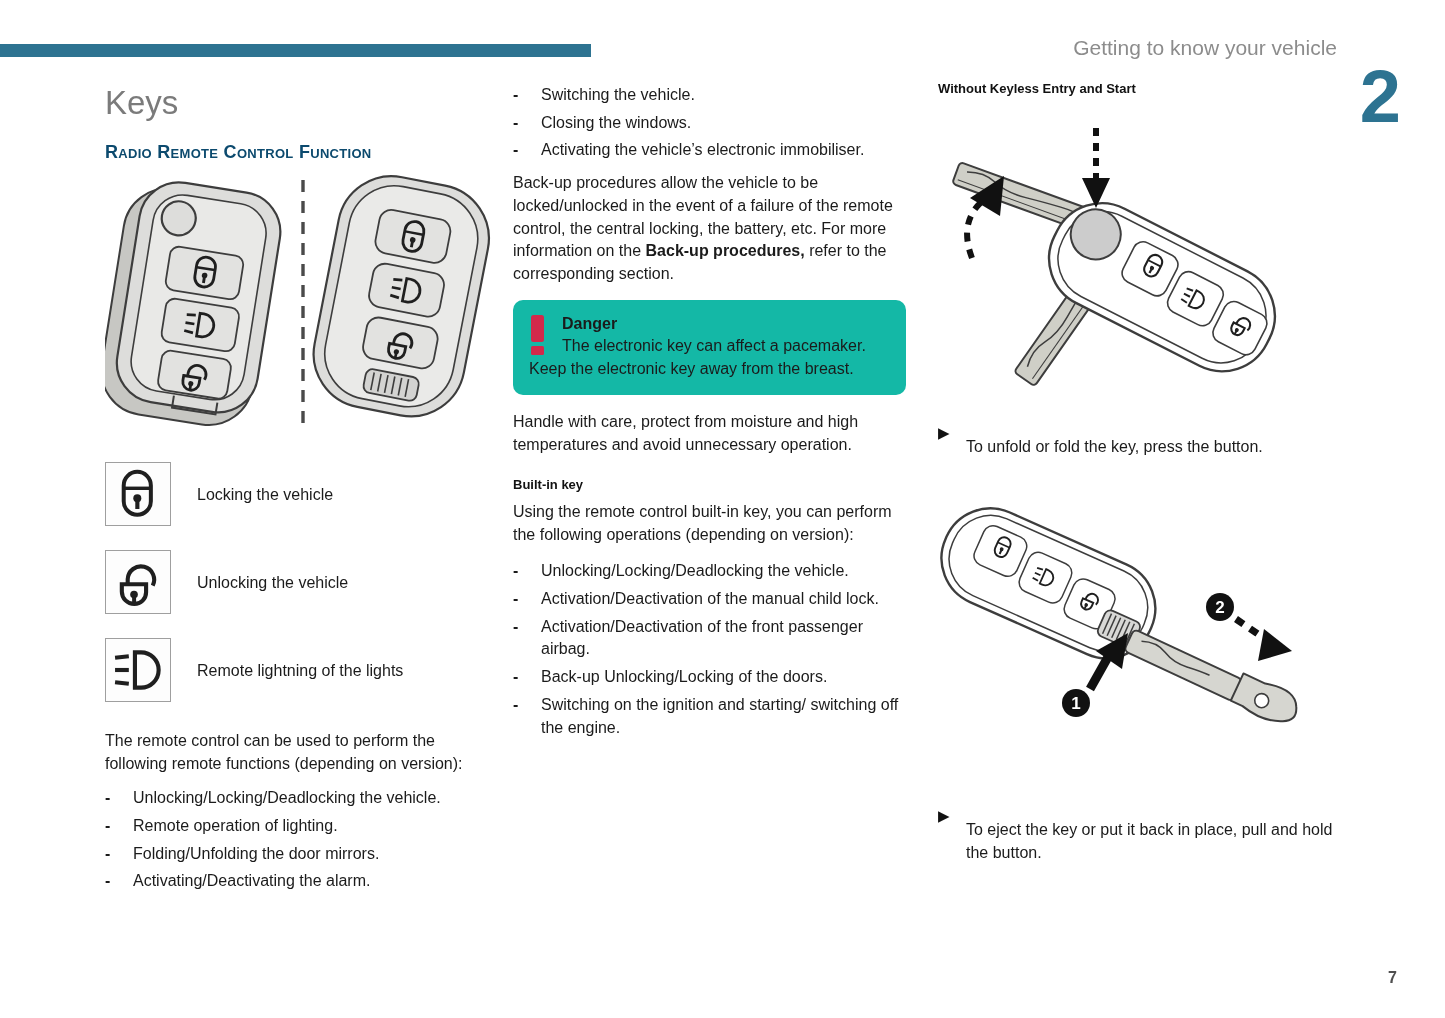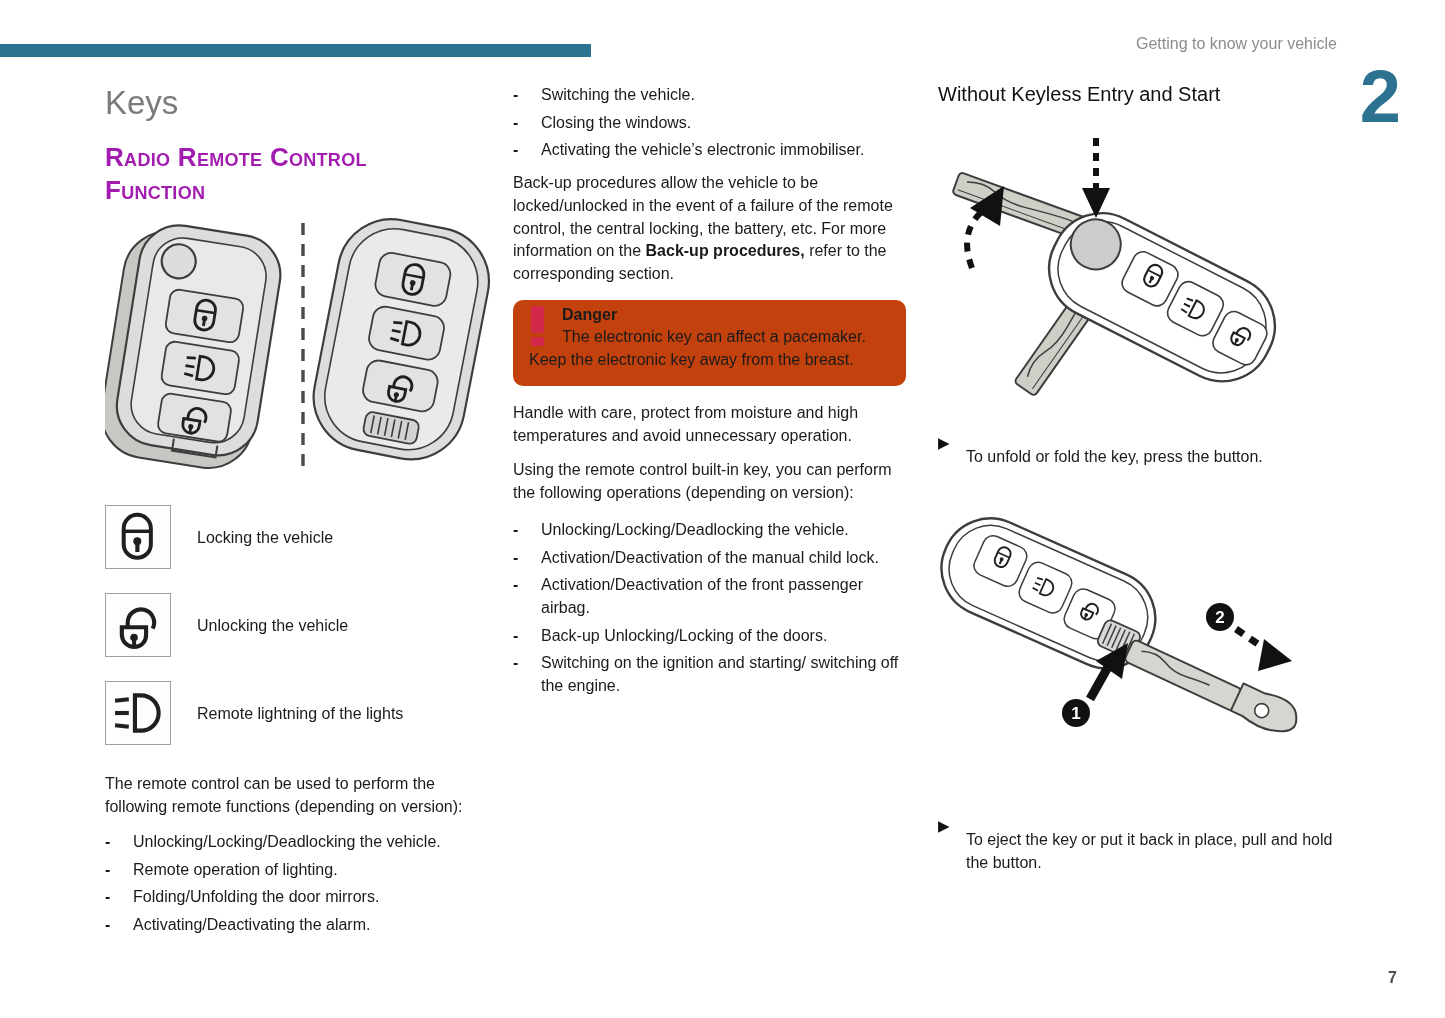--- a/index.html
+++ b/index.html
@@ -7,56 +7,56 @@
   body {
     position:relative;
     background:#ffffff;
     font-family:"Liberation Sans", sans-serif;
     color:#1b1b1b;
     overflow:hidden;
     font-size:16px;
     line-height:1.42;
   }
   .accent-bar { position:absolute; left:0; top:44px; width:591px; height:13px; background:#2d7391; }
-  .hdr { position:absolute; top:33px; right:108px; font-size:16px; color:#8c8c8c; }
+  .hdr { position:absolute; top:33px; right:108px; font-size:21px; color:#8c8c8c; }
   .chapter { position:absolute; top:60px; right:44px; font-size:74px; font-weight:bold; color:#2d7391; line-height:1; }
   .pagenum { position:absolute; bottom:28px; right:48px; font-size:16px; font-weight:bold; color:#4f4f4f; }
 
   .col { position:absolute; top:80px; }
   .col-left   { left:105px;  width:402px; }
   .col-mid    { left:513px; width:393px; }
   .col-right  { left:938px; width:398px; }
 
   h1.keys { font-size:33px; font-weight:normal; color:#7b7b7b; margin-bottom:14px; }
   .sc-heading {
     font-variant:small-caps;
     font-weight:bold;
-    font-size:26px;
+    font-size:18px;
     line-height:1.28;
     letter-spacing:.3px;
-    color:#a21caf;
+    color:#0c4a6e;
   }
   .col-left .sc-heading { max-width:360px; margin-bottom:10px; }
 
-  .bold-sub { font-weight:normal; font-size:20px; margin-bottom:6px; color:#111; }
+  .bold-sub { font-weight:bold; font-size:13px; margin-bottom:6px; color:#111; }
   .para { margin-bottom:12px; }
   .narrow { max-width:362px; }
 
   .blist { margin:4px 0 10px 0; }
   .bitem { display:flex; margin-bottom:5px; }
   .bitem .dash { width:28px; flex:0 0 28px; font-weight:bold; }
   .bitem .btxt { flex:1; }
 
   .icon-rows { margin-top:30px; }
   .icon-row { display:flex; align-items:center; margin-bottom:24px; }
   .icon-box { width:66px; height:64px; border:1px solid #9f9f9f; background:#fdfdfd; flex:0 0 66px;
               display:flex; align-items:center; justify-content:center; }
   .icon-label { margin-left:26px; padding-top:2px; }
 
-  .danger-box { background:#c2410c; border-radius:10px; padding:4px 14px 14px 16px; margin:14px 0 16px 0; }
+  .danger-box { background:#14b8a6; border-radius:10px; padding:13px 14px 14px 16px; margin:14px 0 16px 0; }
   .excl { float:left; width:15px; margin:2px 16px 2px 2px; }
   .excl .bar { display:block; width:13px; height:27px; background:#d2294b; border-radius:2.5px; }
   .excl .dot { display:block; width:13px; height:9px; background:#d2294b; border-radius:1.5px; margin-top:4px; }
   .danger-title { font-weight:bold; }
 
   .cap-row { display:flex; margin-top:10px; }
   .cap-row .tri { flex:0 0 28px; font-size:15px; color:#111; line-height:1.5; }
   .cap-row .ctxt { flex:1;margin-top:14px; }
   .caption2 { margin-top:46px; }
 
@@ -210,20 +210,21 @@
         <span class="bar"></span>
         <span class="dot"></span>
       </span>
     <div class="danger-title">Danger</div>
     <div>The electronic key can affect a pacemaker.</div>
     <div>Keep the electronic key away from the breast.</div>
   </div>
 
   <p class="para">Handle with care, protect from moisture and high temperatures and avoid unnecessary operation.</p>
 
+  <div class="bold-sub" style="margin-top:20px;">Built-in key</div>
   <p class="para">Using the remote control built-in key, you can perform the following operations (depending on version):</p>
 
   <div class="blist" style="margin-top:14px;">
     <div class="bitem">
       <span class="dash">-</span>
       <span class="btxt">Unlocking/Locking/Deadlocking the vehicle.</span>
     </div>
     <div class="bitem">
       <span class="dash">-</span>
       <span class="btxt">Activation/Deactivation of the manual child lock.</span>

